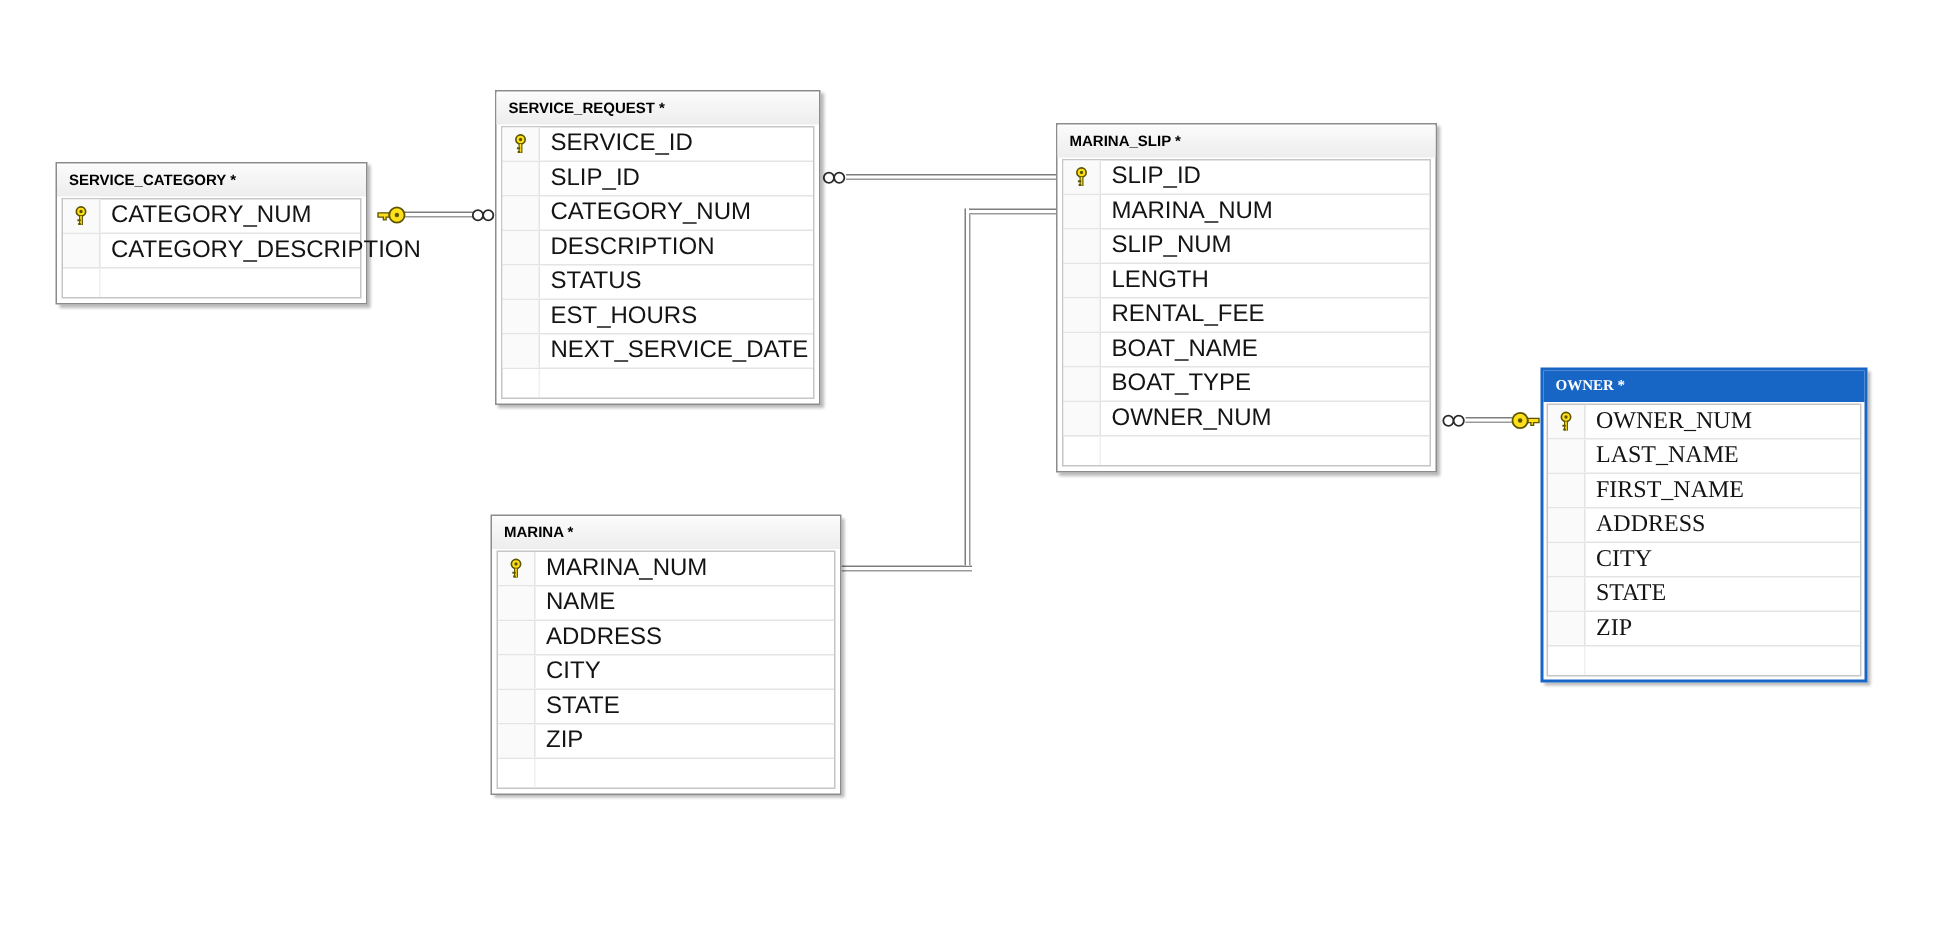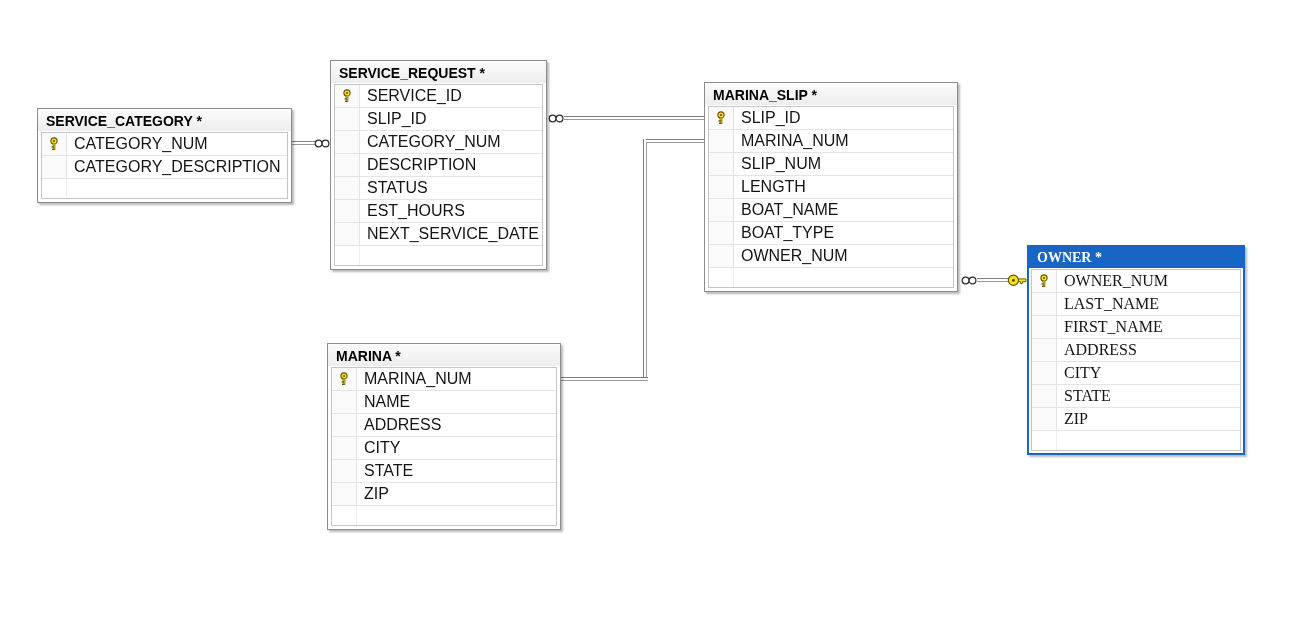--- a/index.html
+++ b/index.html
@@ -6,36 +6,36 @@
   .canvas{position:relative;width:1304px;height:621px;background:#ffffff;overflow:hidden;
           font-family:"Liberation Sans",sans-serif;}
 
   
   .table{position:absolute;box-sizing:border-box;background:#fff;
          border:1px solid #8c8c8c;padding:1px 3px 3px 3px;
          box-shadow:2px 2px 2px rgba(0,0,0,0.28);}
   .tbl-header{height:21px;display:flex;align-items:center;
               margin:0 -3px 1px -3px;padding-left:8px;
               background:linear-gradient(#fbfbfb,#ededed);
-              font-size:14px;font-weight:bold;color:#000;white-space:nowrap;}
+              font-size:10px;font-weight:bold;color:#000;white-space:nowrap;}
   .tbl-grid{border:1px solid #c6c6c6;background:#fff;}
   .trow{display:flex;align-items:center;height:22px;border-bottom:1px solid #e4e4e4;
         font-size:16px;color:#141414;white-space:nowrap;}
   .keycell{width:24px;align-self:stretch;display:flex;align-items:center;justify-content:center;
            background:#fafafa;border-right:1px solid #e4e4e4;flex:0 0 24px;}
   .namecell{padding-left:7px;}
   .filler{display:flex;height:19px;}
   .filler .keycell{background:transparent;border-right:1px solid #efefef;}
 
   
   .table.selected{border:2px solid #1765C5;padding:0 2px 2px 2px;}
   .table.selected .tbl-header{margin:0 -2px 1px -2px;background:#1765C5;color:#fff;}
 
   
-  #tbl-0{left:37px; top:108px; width:255px;}
+  #tbl-0{left:37px; top:108px; width:208px;}
   #tbl-1{left:330px; top:60px;  width:217px;}
   #tbl-2{left:704px; top:82px;  width:254px;}
   #tbl-3{left:327px; top:343px; width:234px;}
   #tbl-4{left:1027px;top:245px; width:218px;font-family:Liberation Serif, serif;}
 
   
   .hline{position:absolute;height:2px;background:#fff;
          border-top:1px solid #7e7e7e;border-bottom:1px solid #9a9a9a;}
   .vline{position:absolute;width:2px;background:#fff;
          border-left:1px solid #7e7e7e;border-right:1px solid #9a9a9a;}
@@ -287,20 +287,32 @@
         <div class="trow">
     <div class="keycell">
       <svg width="10" height="14" viewBox="0 0 10 14" style="visibility: hidden;">
         <circle cx="5" cy="4" r="3.1" fill="#FFE01A" stroke="#5d5400" stroke-width="1.1"></circle>
         <circle cx="5" cy="4" r="1.1" fill="#5d5400"></circle>
         <path d="M5 7 L5 13" stroke="#5d5400" stroke-width="2.6"></path>
         <path d="M5 7 L5 12.6" stroke="#FFE01A" stroke-width="1.1"></path>
         <path d="M4.8 9.8 L2.6 9.8 M4.8 12.3 L3.1 12.3" stroke="#5d5400" stroke-width="1.3"></path>
       </svg>
     </div>
+    <div class="namecell">RENTAL_FEE</div>
+  </div>
+        <div class="trow">
+    <div class="keycell">
+      <svg width="10" height="14" viewBox="0 0 10 14" style="visibility: hidden;">
+        <circle cx="5" cy="4" r="3.1" fill="#FFE01A" stroke="#5d5400" stroke-width="1.1"></circle>
+        <circle cx="5" cy="4" r="1.1" fill="#5d5400"></circle>
+        <path d="M5 7 L5 13" stroke="#5d5400" stroke-width="2.6"></path>
+        <path d="M5 7 L5 12.6" stroke="#FFE01A" stroke-width="1.1"></path>
+        <path d="M4.8 9.8 L2.6 9.8 M4.8 12.3 L3.1 12.3" stroke="#5d5400" stroke-width="1.3"></path>
+      </svg>
+    </div>
     <div class="namecell">BOAT_NAME</div>
   </div>
         <div class="trow">
     <div class="keycell">
       <svg width="10" height="14" viewBox="0 0 10 14" style="visibility: hidden;">
         <circle cx="5" cy="4" r="3.1" fill="#FFE01A" stroke="#5d5400" stroke-width="1.1"></circle>
         <circle cx="5" cy="4" r="1.1" fill="#5d5400"></circle>
         <path d="M5 7 L5 13" stroke="#5d5400" stroke-width="2.6"></path>
         <path d="M5 7 L5 12.6" stroke="#FFE01A" stroke-width="1.1"></path>
         <path d="M4.8 9.8 L2.6 9.8 M4.8 12.3 L3.1 12.3" stroke="#5d5400" stroke-width="1.3"></path>

